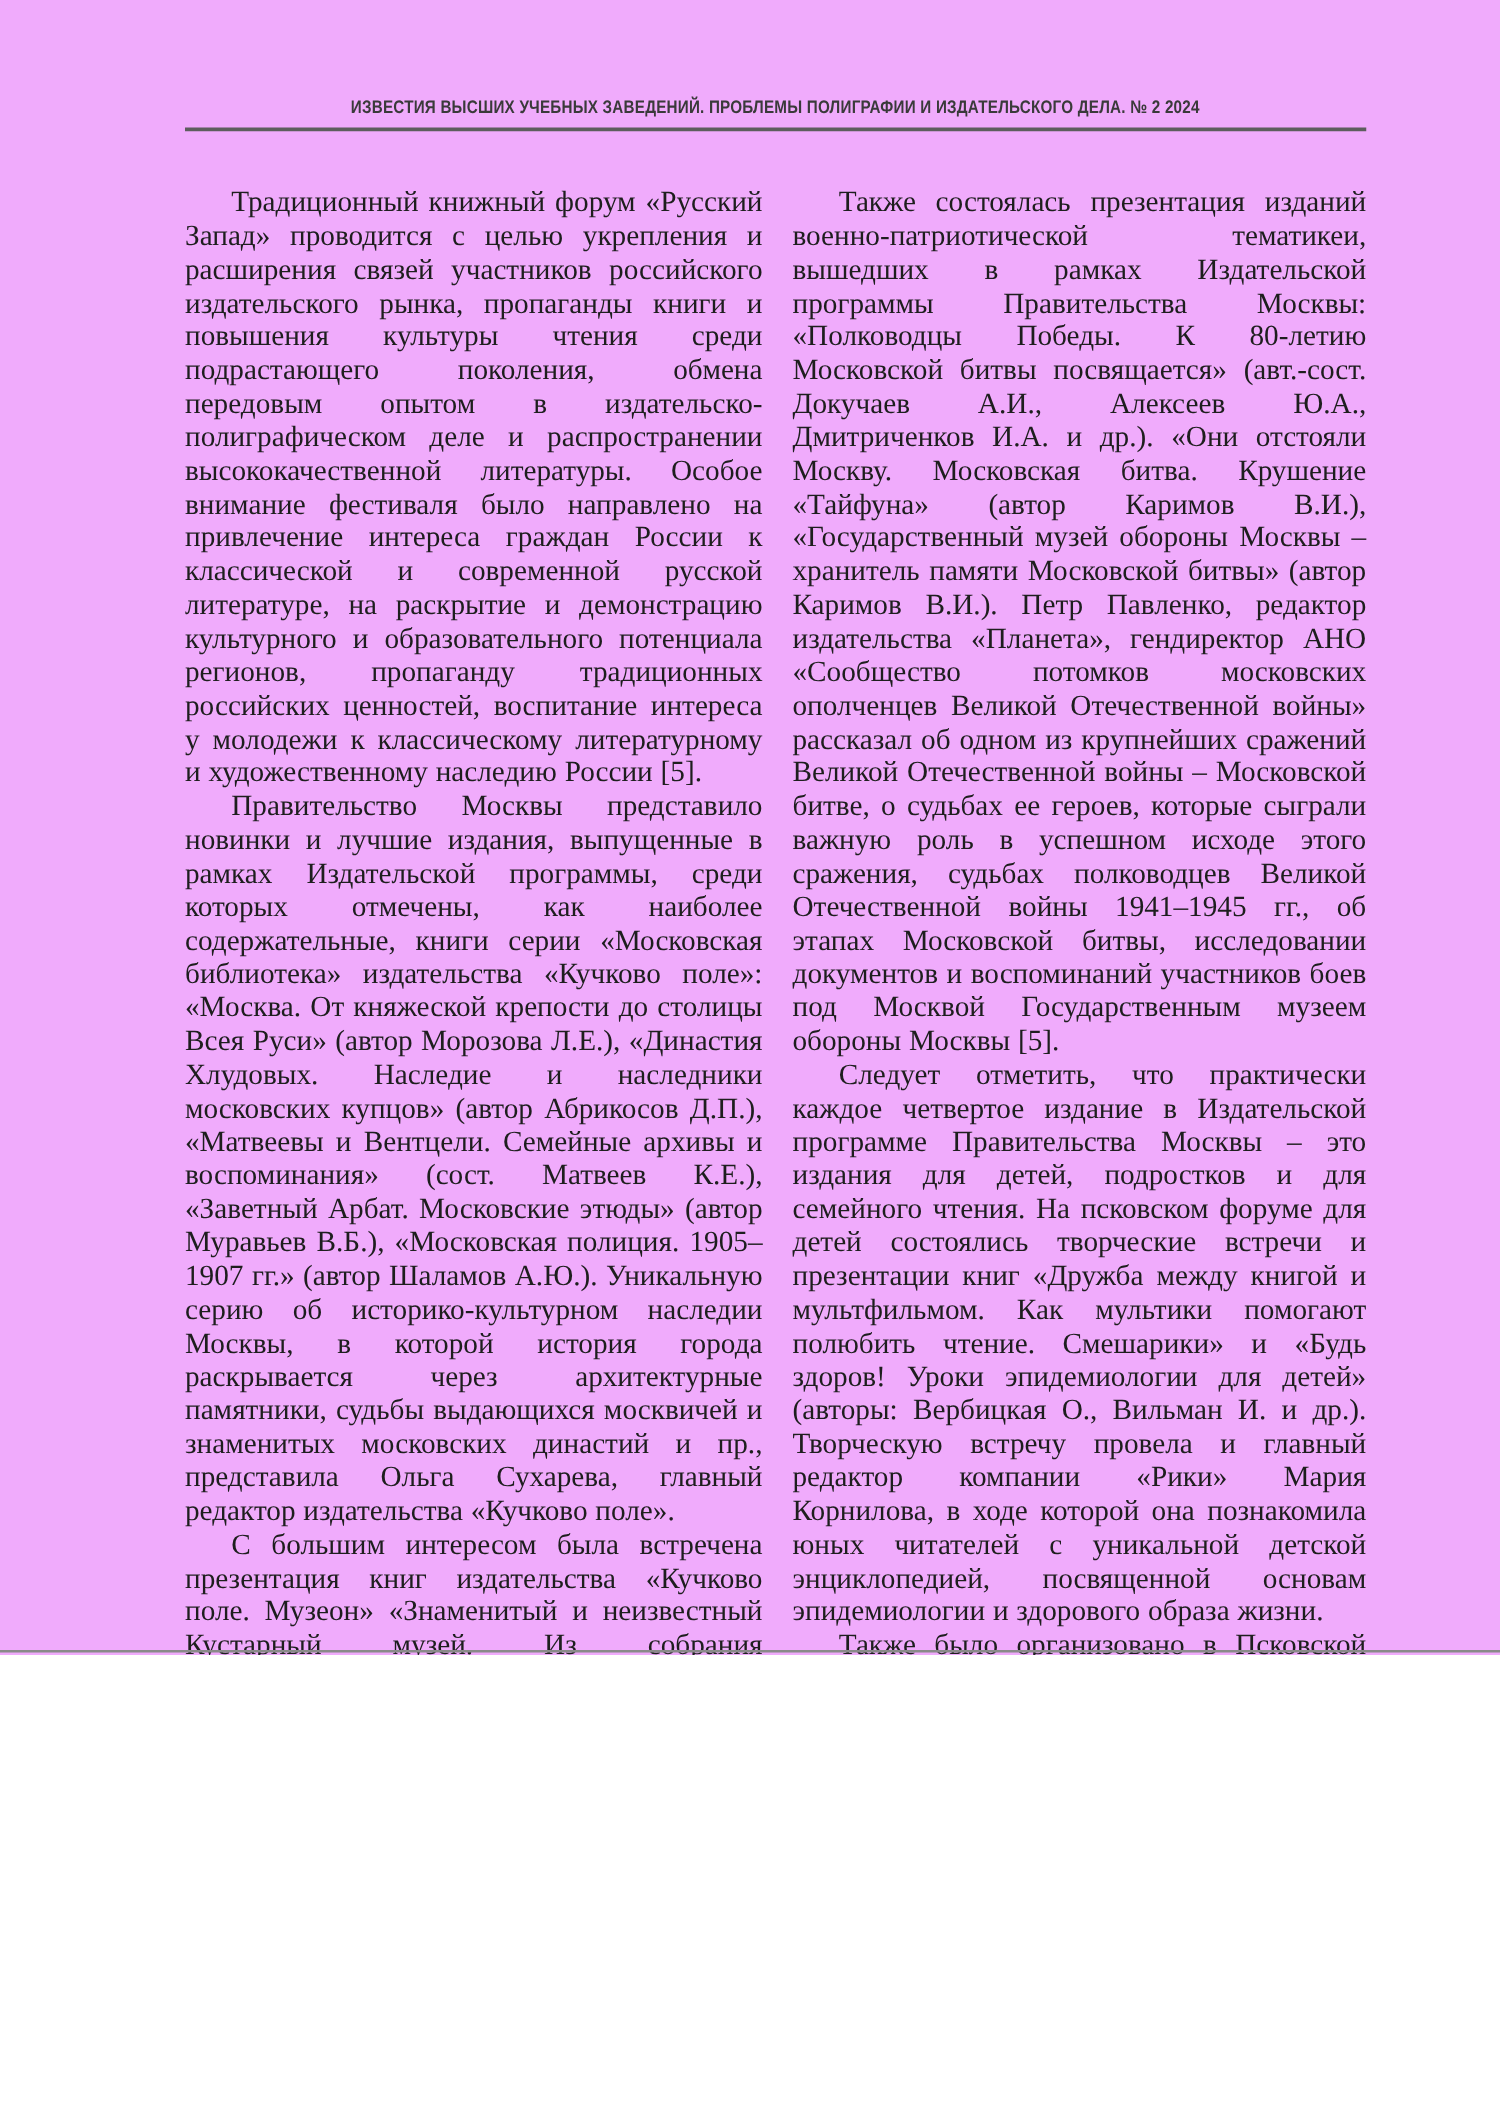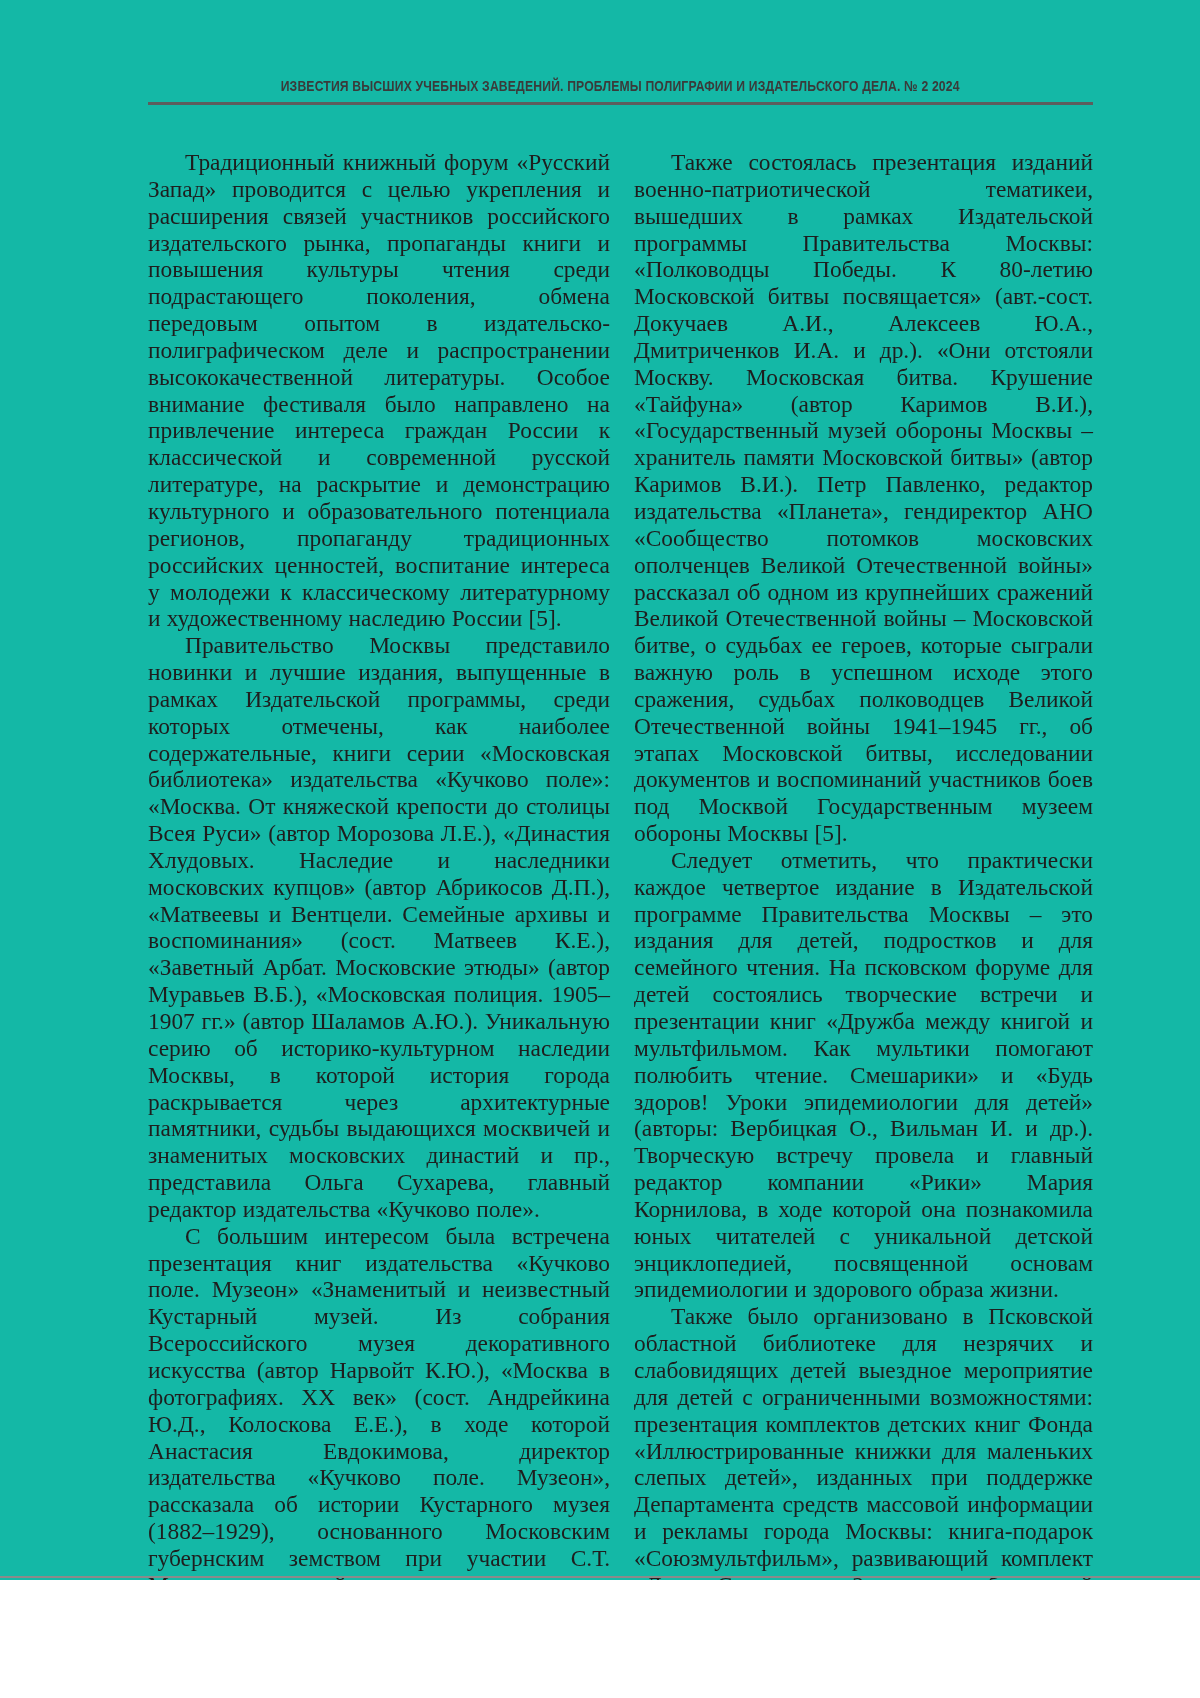--- a/index.html
+++ b/index.html
@@ -3,22 +3,22 @@
 <meta charset="utf-8">
 <style>
   html, body {
     margin: 0;
     padding: 0;
     background: #ffffff;
   }
   .page {
     position: relative;
     width: 1200px;
-    height: 1580px;
-    background: #14b8a6;
+    height: 1324px;
+    background: #f0abfc;
     overflow: hidden;
     color: #1e1e1e;
   }
   
   .running-head {
     position: absolute;
     top: 78px;
     left: 148px;
     width: 945px;
     text-align: center;

